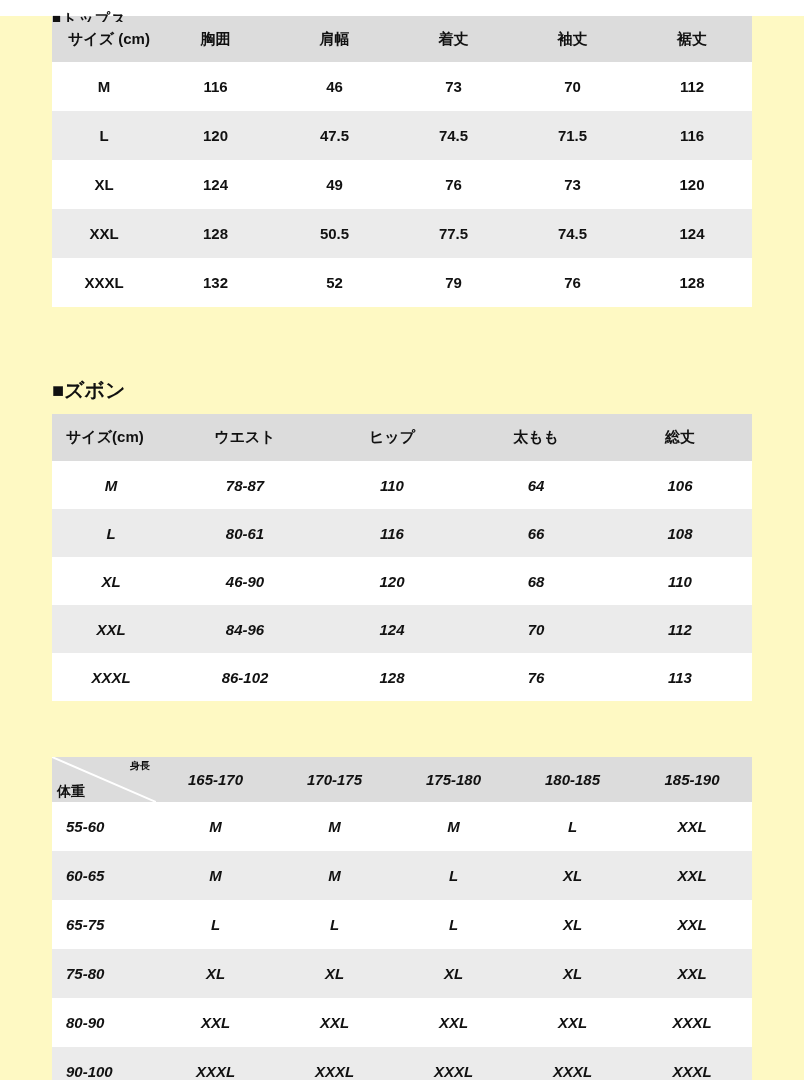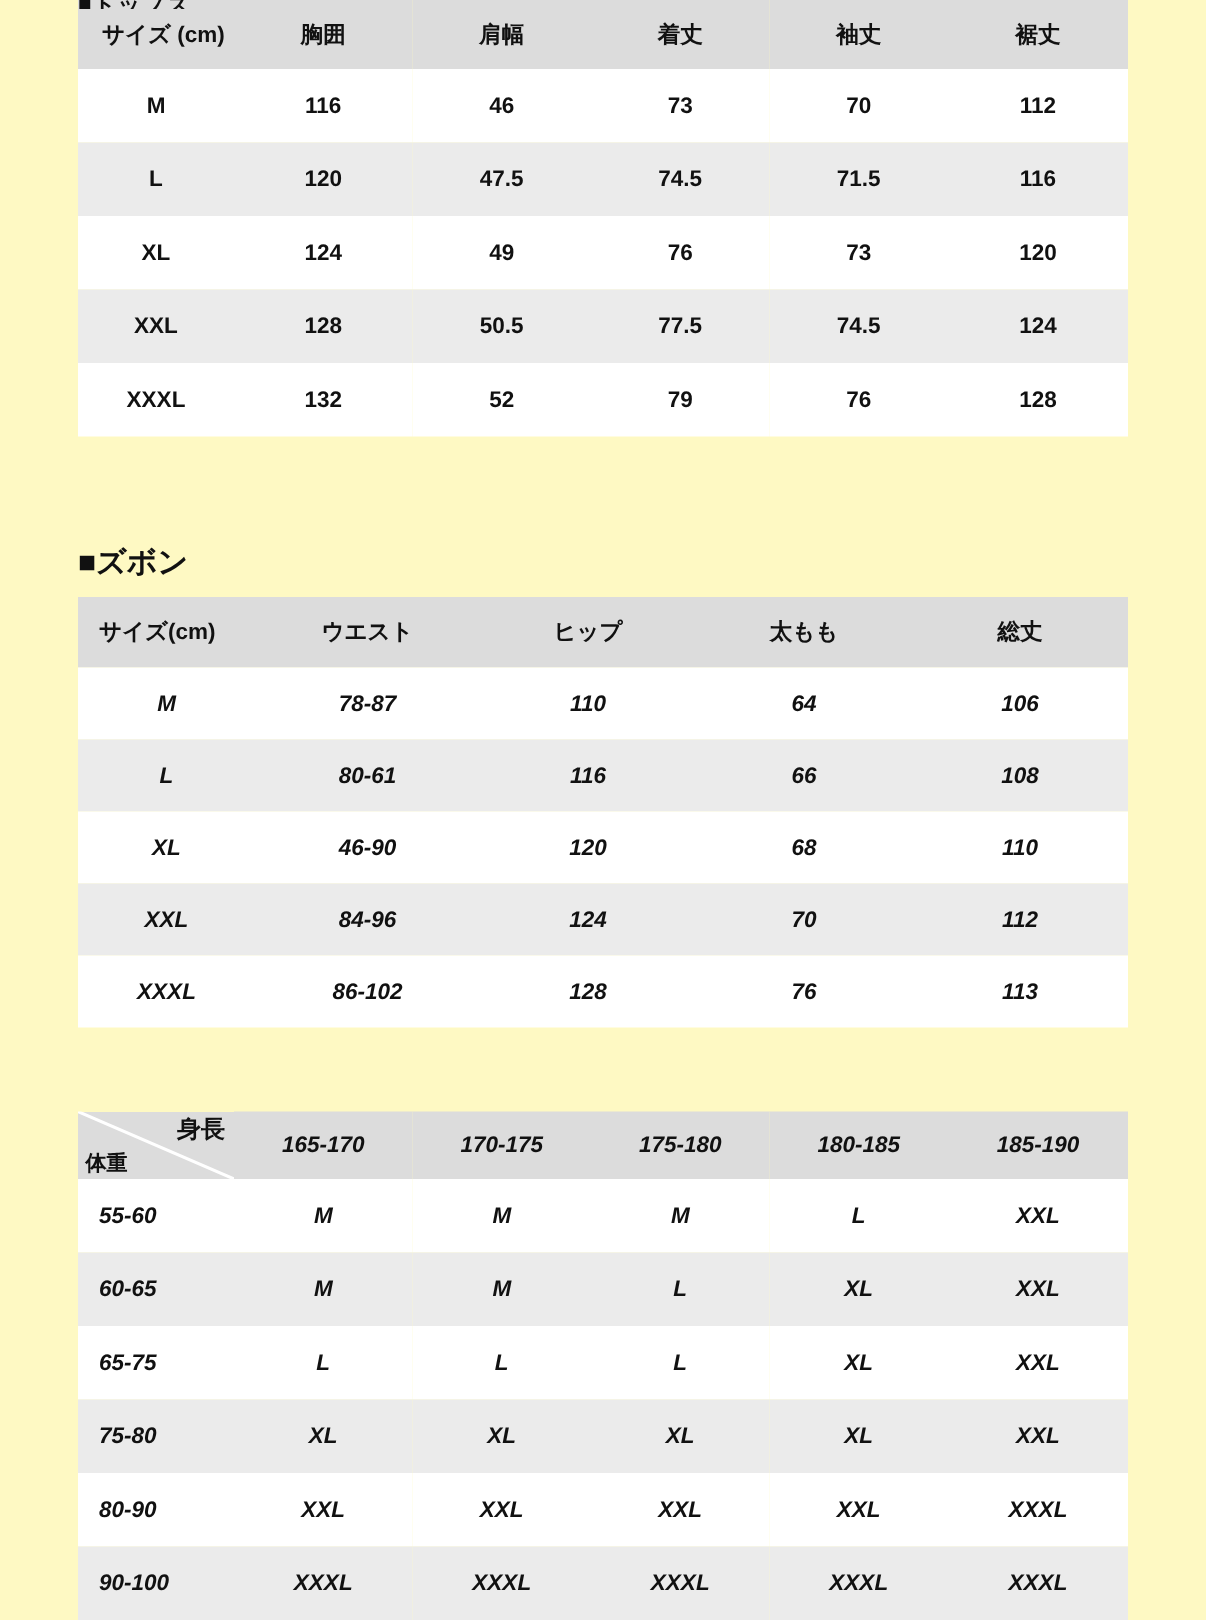--- a/index.html
+++ b/index.html
@@ -46,21 +46,21 @@
     text-align: center;
     vertical-align: middle;
     font-size: 15px;
     font-weight: bold;
     color: #111;
     border: none;
     padding: 0;
   }
 
   
-  .tbl-tops { margin-top: 0; }
+  .tbl-tops { margin-top: 16px; }
   .tbl-tops tr { height: 49px; }
   .tbl-tops thead tr { height: 46px; background: #dcdcdc; }
   .tbl-tops tbody tr:nth-child(even) { background: #ebebeb; }
   .tbl-tops tbody tr:nth-child(odd) { background: #ffffff; }
   .tbl-tops th { font-size: 15px; }
   .tbl-tops th.col-first { text-align: left; padding-left: 16px; }
 
   .section-title {
     font-size: 20px;
     font-weight: bold;
@@ -95,21 +95,21 @@
     padding: 0;
   }
   .split-cell .diag {
     position: absolute;
     inset: 0;
   }
   .split-cell .lbl-top {
     position: absolute;
     right: 6px;
     top: 2px;
-    font-size: 16px;
+    font-size: 10px;
     font-weight: bold;
     font-style: normal;
   }
   .split-cell .lbl-bottom {
     position: absolute;
     left: 5px;
     bottom: 1px;
     font-size: 14px;
     font-weight: bold;
     font-style: normal;

